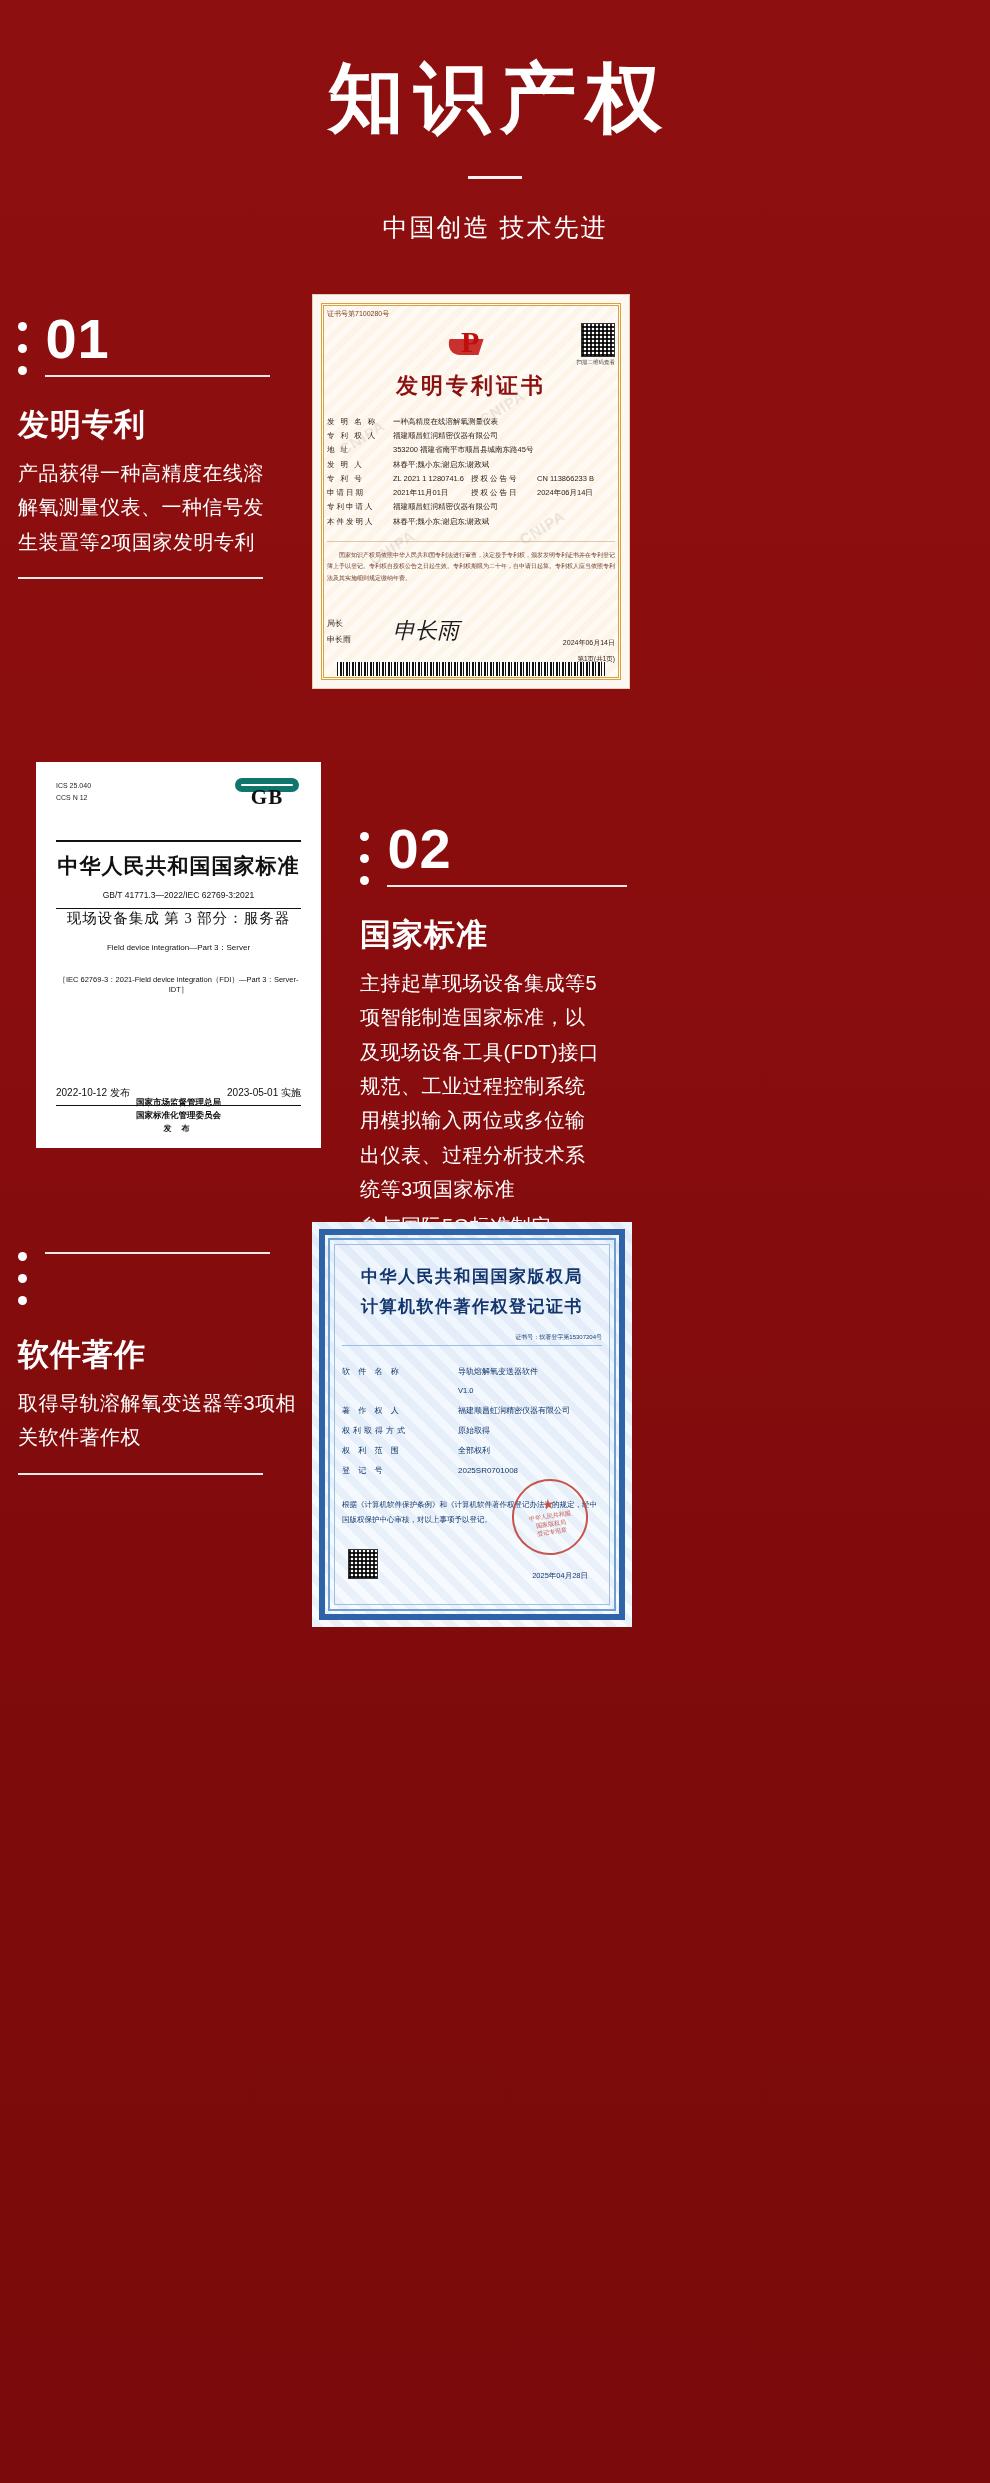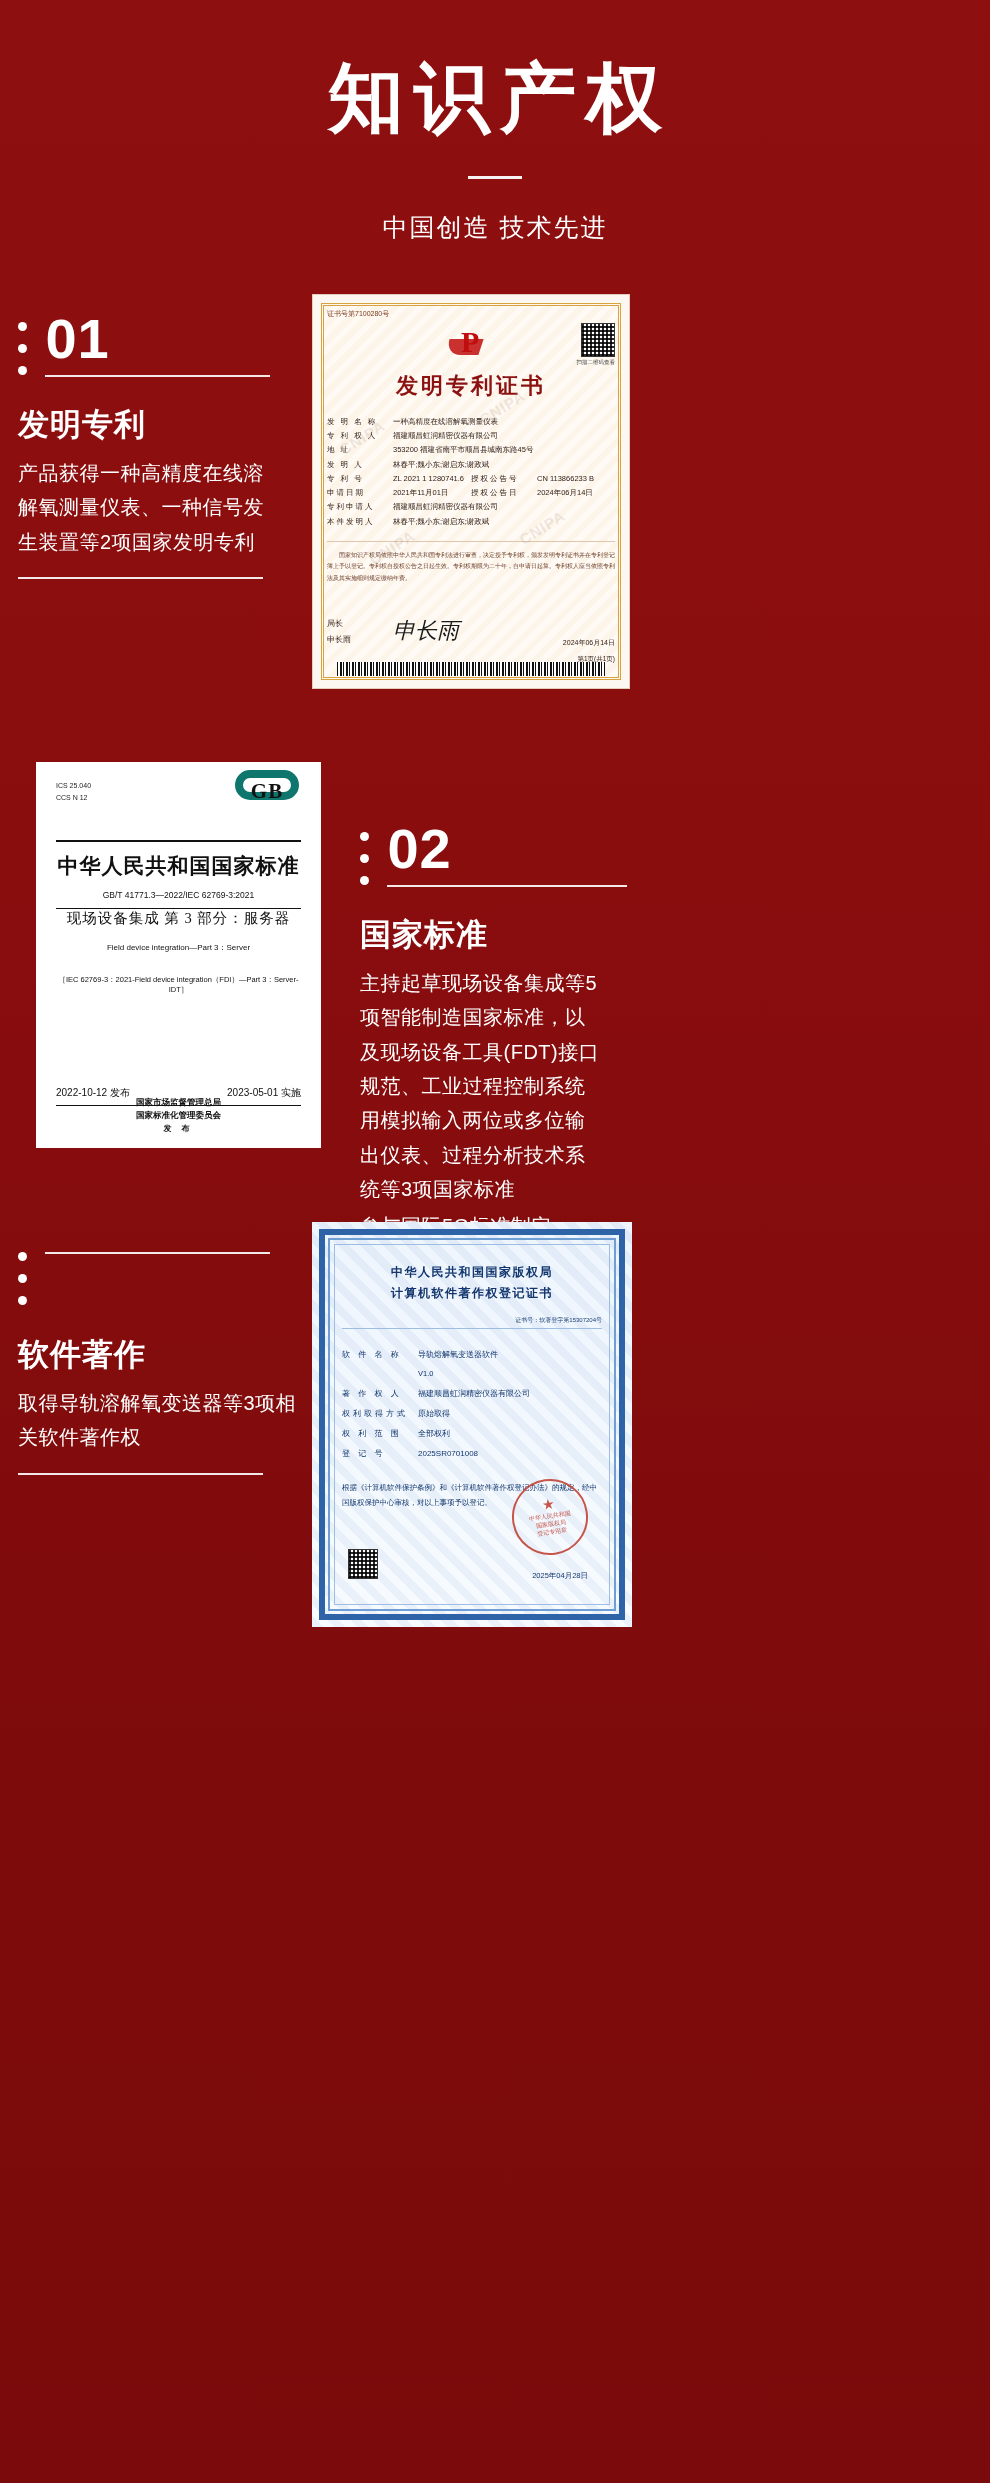--- a/index.html
+++ b/index.html
@@ -221,23 +221,23 @@
     font-weight: bold;
     transform: rotate(-32deg);
     letter-spacing: 1px;
     pointer-events: none;
   }
 
   
   .c2 { position: absolute; inset: 0; padding: 18px 20px; }
   .c2-top { font-size: 7px; color: #222; line-height: 1.7; }
   .c2-gb {
-    position: absolute; right: 22px; top: 8px;
-    width: 64px; height: 30px;
-    border: 8px solid #0f766e;
+    position: absolute; right: 22px; top: 16px;
+    width: 64px; height: 14px;
+    border: 6px solid #0f766e;
     border-radius: 16px;
     text-align: center;
     font-family: "Liberation Serif", serif;
     font-weight: bold;
     font-size: 21px;
     line-height: 27px;
     letter-spacing: 1px;
     color: #111;
   }
   .c2-bar { height: 2px; background: #111; margin-top: 36px; }
@@ -282,31 +282,31 @@
       repeating-linear-gradient(45deg, rgba(61,110,180,.07) 0 8px, rgba(255,255,255,0) 8px 16px),
       linear-gradient(180deg,#eef5fd 0%, #f7fbff 100%);
   }
   .c3-b1 { position: absolute; inset: 7px; border: 6px solid #2f63a8; }
   .c3-b2 { position: absolute; inset: 16px; border: 2px solid #6f9ed4; }
   .c3-b3 { position: absolute; inset: 22px; border: 1px solid #9dbde3; }
   .c3-inner { position: absolute; inset: 30px; }
   .c3-title {
     text-align: center;
     font-family: "Liberation Serif", serif;
-    font-size: 12px;
+    font-size: 17px;
     font-weight: bold;
     color: #12366d;
     line-height: 1.75;
     letter-spacing: 1.5px;
     margin-top: 10px;
   }
   .c3-sn { text-align: right; font-size: 6px; color: #1d3f72; margin-top: 12px; }
   .c3-hr { height: 1px; background: #9dbde3; margin-top: 3px; }
   .c3-rows { margin-top: 16px; font-size: 8px; color: #12366d; line-height: 2.5; }
-  .c3-row { display: flex; }
+  .c3-row { display: flex; gap: 40px; }
   .c3-k { width: 76px; flex: none; letter-spacing: 3px; }
   .c3-v { flex: 1; }
   .c3-v .sub { display: block; font-size: 7.5px; }
   .c3-note {
     margin-top: 16px;
     font-size: 7.5px;
     color: #12366d;
     line-height: 2;
     text-indent: 0;
   }

